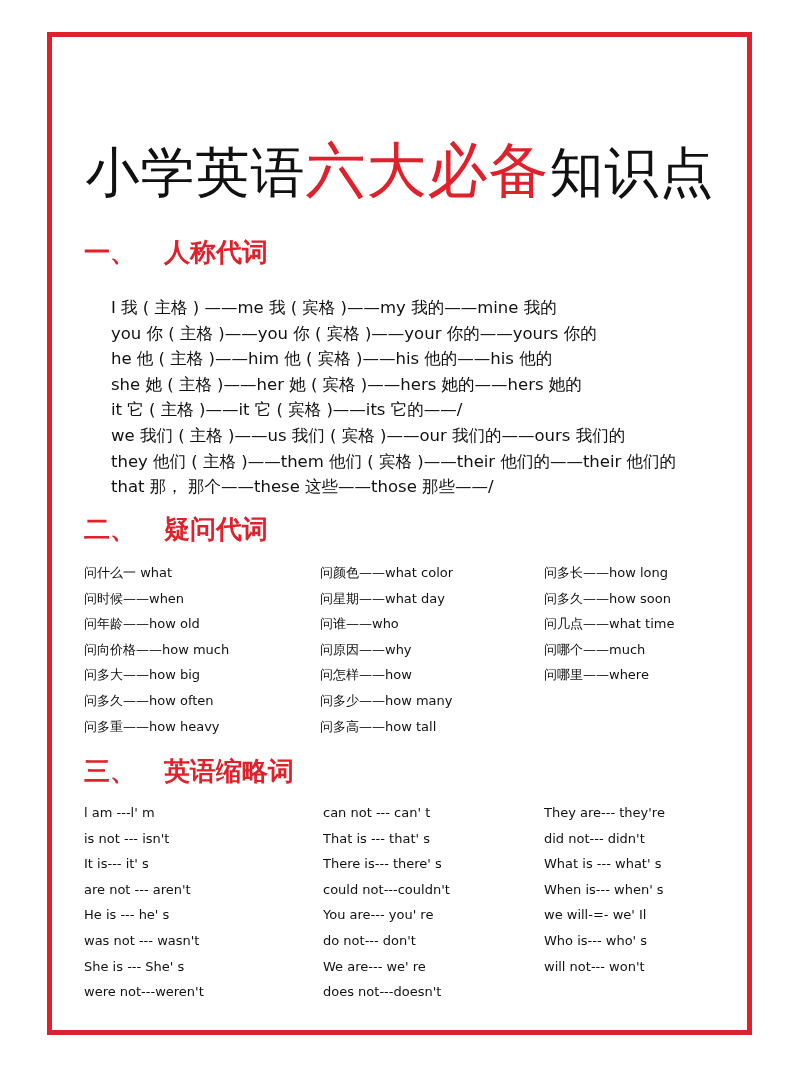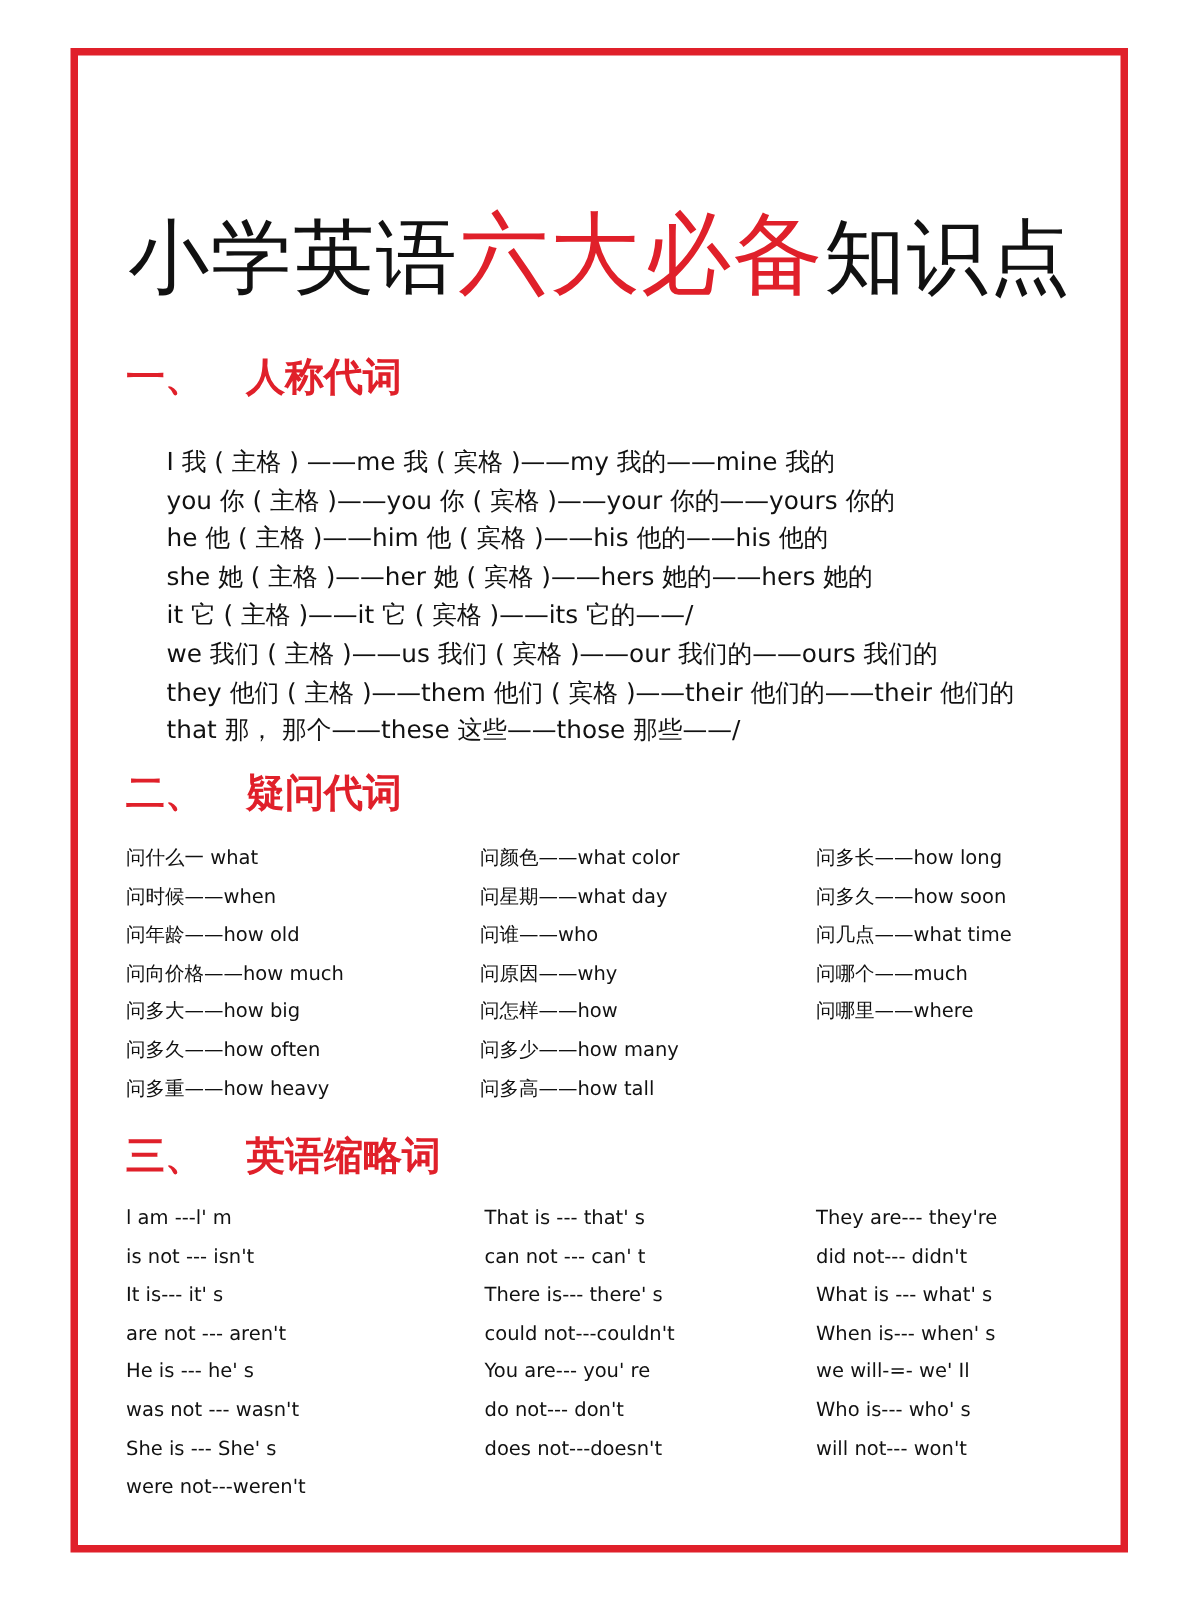--- a/index.html
+++ b/index.html
@@ -144,26 +144,27 @@
     <li>l am ---l' m</li>
     <li>is not --- isn't</li>
     <li>It is--- it' s</li>
     <li>are not --- aren't</li>
     <li>He is --- he' s</li>
     <li>was not --- wasn't</li>
     <li>She is --- She' s</li>
     <li>were not---weren't</li>
   </ul>
   <ul class="col" style="left:239px;">
+    <li>can not --- can' t</li>
     <li>That is --- that' s</li>
-    <li>can not --- can' t</li>
     <li>There is--- there' s</li>
     <li>could not---couldn't</li>
     <li>You are--- you' re</li>
     <li>do not--- don't</li>
+    <li>We are--- we' re</li>
     <li>does not---doesn't</li>
   </ul>
   <ul class="col" style="left:460px;">
     <li>They are--- they're</li>
     <li>did not--- didn't</li>
     <li>What is --- what' s</li>
     <li>When is--- when' s</li>
     <li>we will-=- we' Il</li>
     <li>Who is--- who' s</li>
     <li>will not--- won't</li>

